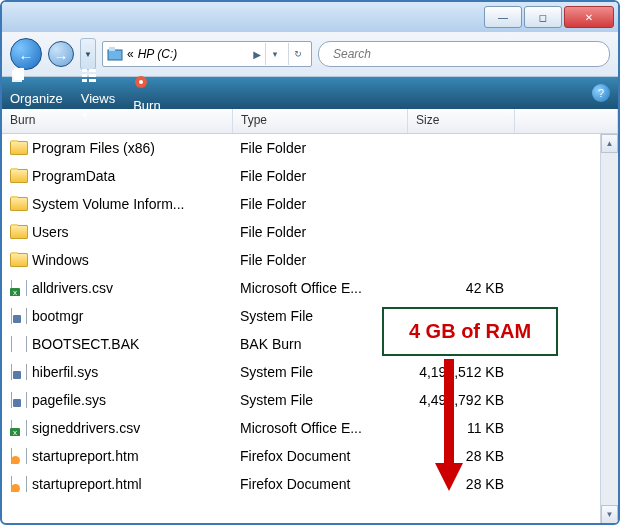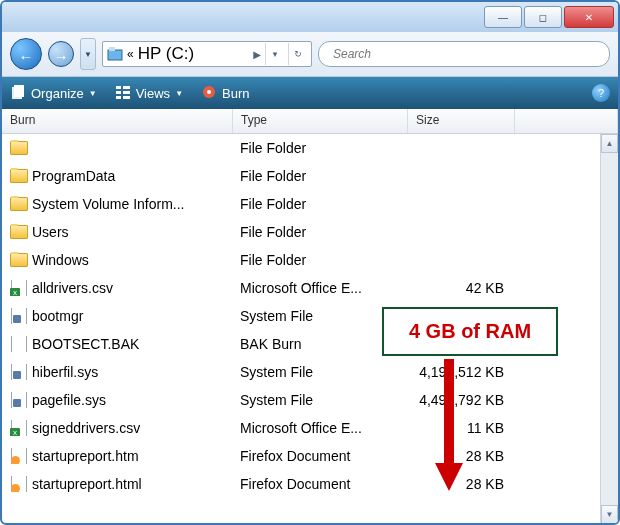--- a/index.html
+++ b/index.html
@@ -6,25 +6,25 @@
 .window{width:620px;height:525px;position:relative;border:2px solid #3b78b5;border-radius:6px;overflow:hidden;background:#fff;box-sizing:border-box;}
 .titlebar{height:30px;background:linear-gradient(#d8e8f8,#b3cfed);display:flex;justify-content:flex-end;align-items:center;padding:0 4px;gap:2px;}
 .wbtn{width:36px;height:20px;border:1px solid #7a99b8;border-radius:3px;background:linear-gradient(#fdfefe,#d5e3f1);display:flex;align-items:center;justify-content:center;font-size:10px;color:#2b506e;}
 .wbtn.close{width:48px;background:linear-gradient(#f08d8d,#d23b3b);color:#fff;border-color:#a33;}
 .navbar{height:36px;background:linear-gradient(#f2f6fb,#e0eaf5);display:flex;align-items:center;padding:4px 8px;gap:6px;border-bottom:1px solid #b7c9da;}
 .navbtn{width:30px;height:30px;border-radius:50%;background:radial-gradient(circle at 30% 30%,#7cc6ff,#1c6bbf);color:#fff;display:flex;align-items:center;justify-content:center;font-size:15px;border:1px solid #1a4f86;}
 .navbtn.fwd{width:24px;height:24px;background:radial-gradient(circle at 30% 30%,#c8e2fa,#6ea4d6);}
 .navbtn.drop{width:14px;height:30px;border-radius:3px;background:linear-gradient(#e8f1fb,#cfe0f0);color:#2b506e;border:1px solid #a7bed3;font-size:8px;}
 .address{flex:0 0 200px;height:24px;border:1px solid #8fa8bf;border-radius:2px;background:#fff;display:flex;align-items:center;padding:0 4px;gap:4px;}
 .miniicon{width:16px;height:16px;display:flex;align-items:center;justify-content:center;font-size:12px;}
-.addrtext{flex:1;font-size:17px;}
+.addrtext{flex:1;font-size:12px;font-style:italic;}
 .addrbtn{width:18px;height:22px;border-left:1px solid #cfd8e3;display:flex;align-items:center;justify-content:center;font-size:9px;color:#4a6680;}
 .search{flex:1;height:24px;border:1px solid #8fa8bf;border-radius:12px;background:#fff;display:flex;align-items:center;padding:0 14px;color:#777;font-style:italic;}
 .toolbar{height:32px;background:linear-gradient(#3787b6,#2a6b93 50%,#1d5377);display:flex;align-items:center;padding:0 8px;gap:18px;color:#fff;font-size:13px;}
-.titem{display:flex;align-items:center;gap:5px;}
+.titem{display:flex;align-items:flex-start;gap:5px;flex-direction:column;}
 .titem .tri{font-size:8px;}
 .helpicon{margin-left:auto;width:18px;height:18px;border-radius:50%;background:radial-gradient(circle at 35% 35%,#8fd0ff,#1f7cc4);display:flex;align-items:center;justify-content:center;font-size:11px;color:#fff;}
 .headers{height:24px;background:linear-gradient(#fdfdfe,#ebeff4);display:flex;border-bottom:1px solid #c8d2dc;}
 .hcell{border-right:1px solid #d5dde6;padding:4px 8px;font-size:12px;color:#333;}
 .c1{width:214px;}
 .c2{width:158px;}
 .c3{width:90px;text-align:left;}
 .c4{flex:1;}
 .filearea{position:relative;height:390px;overflow:hidden;}
 .row{display:flex;align-items:center;height:26px;padding:1px 0;}
@@ -117,20 +117,21 @@
     <div class="hcell c4"></div>
   </div>
 
   <div class="filearea" id="filelist">
 
     <div class="row">
         <div class="cell c1">
           <div class="ficon">
             <div class="ic-folder"></div>
           </div>
+          <span>Program Files (x86)</span>
         </div>
         <div class="cell c2">File Folder</div>
         <div class="cell c3"></div>
       </div>
       <div class="row">
         <div class="cell c1">
           <div class="ficon">
             <div class="ic-folder"></div>
           </div>
           <span>ProgramData</span>

